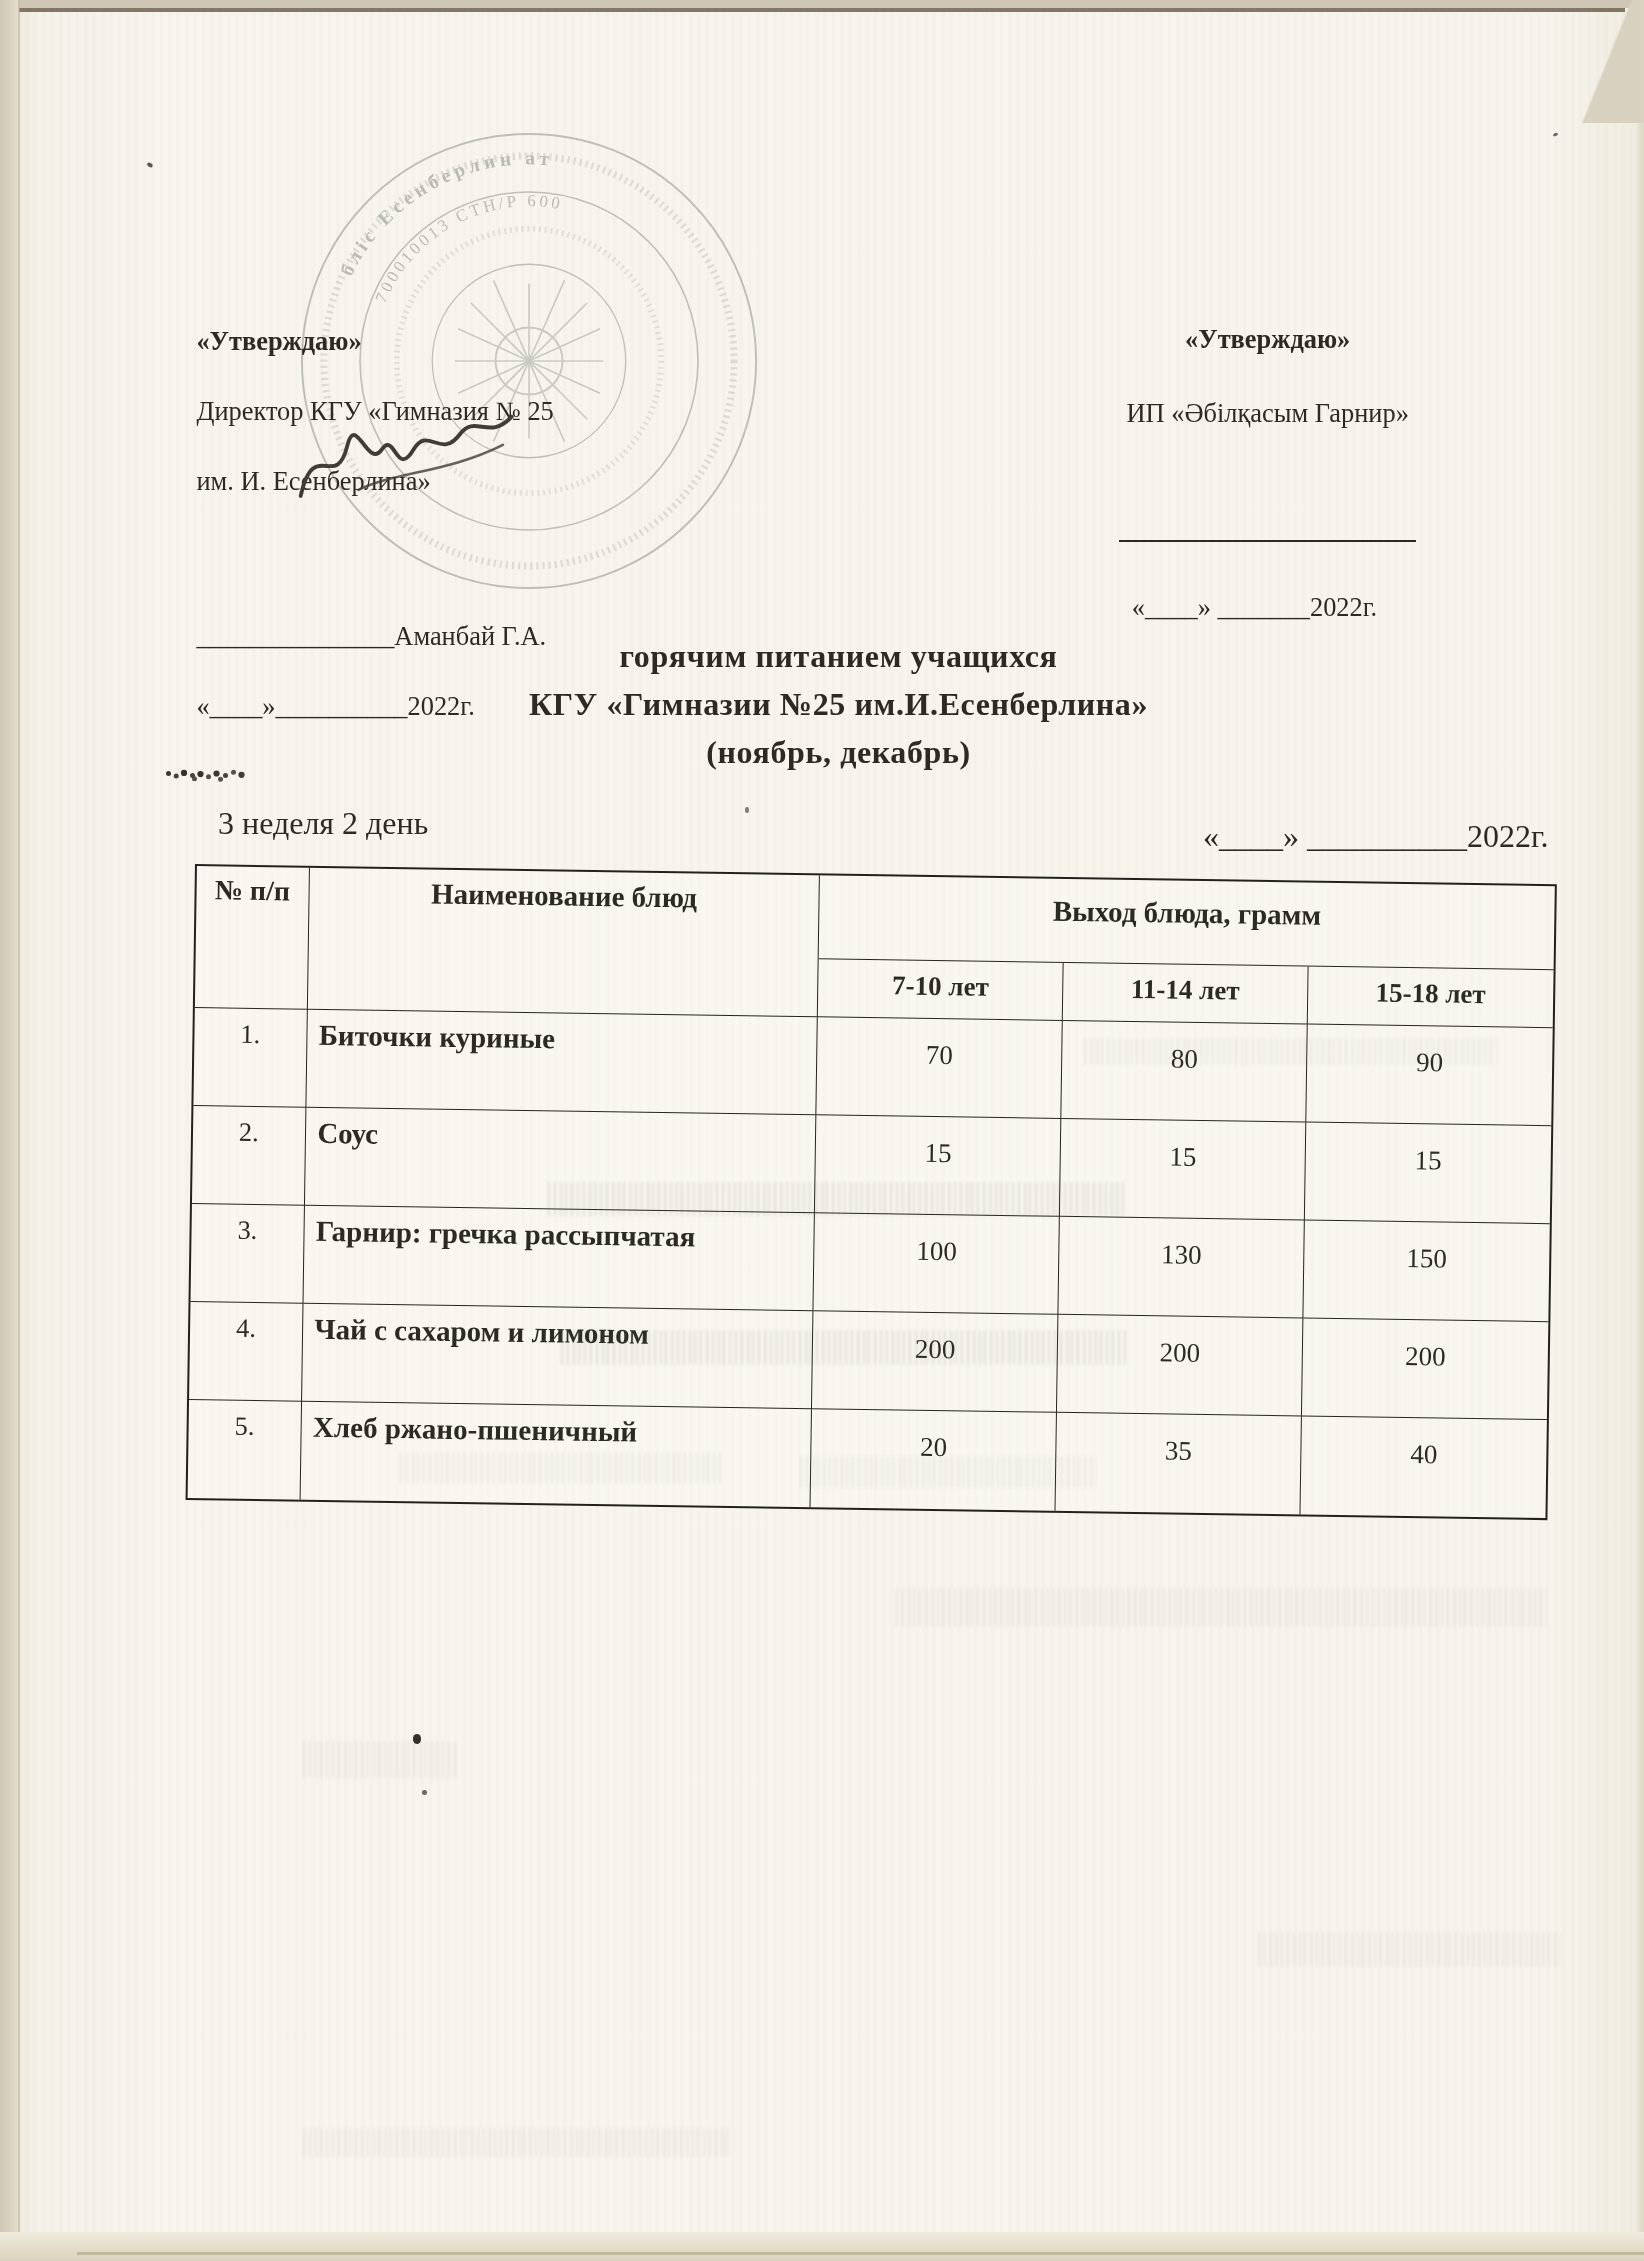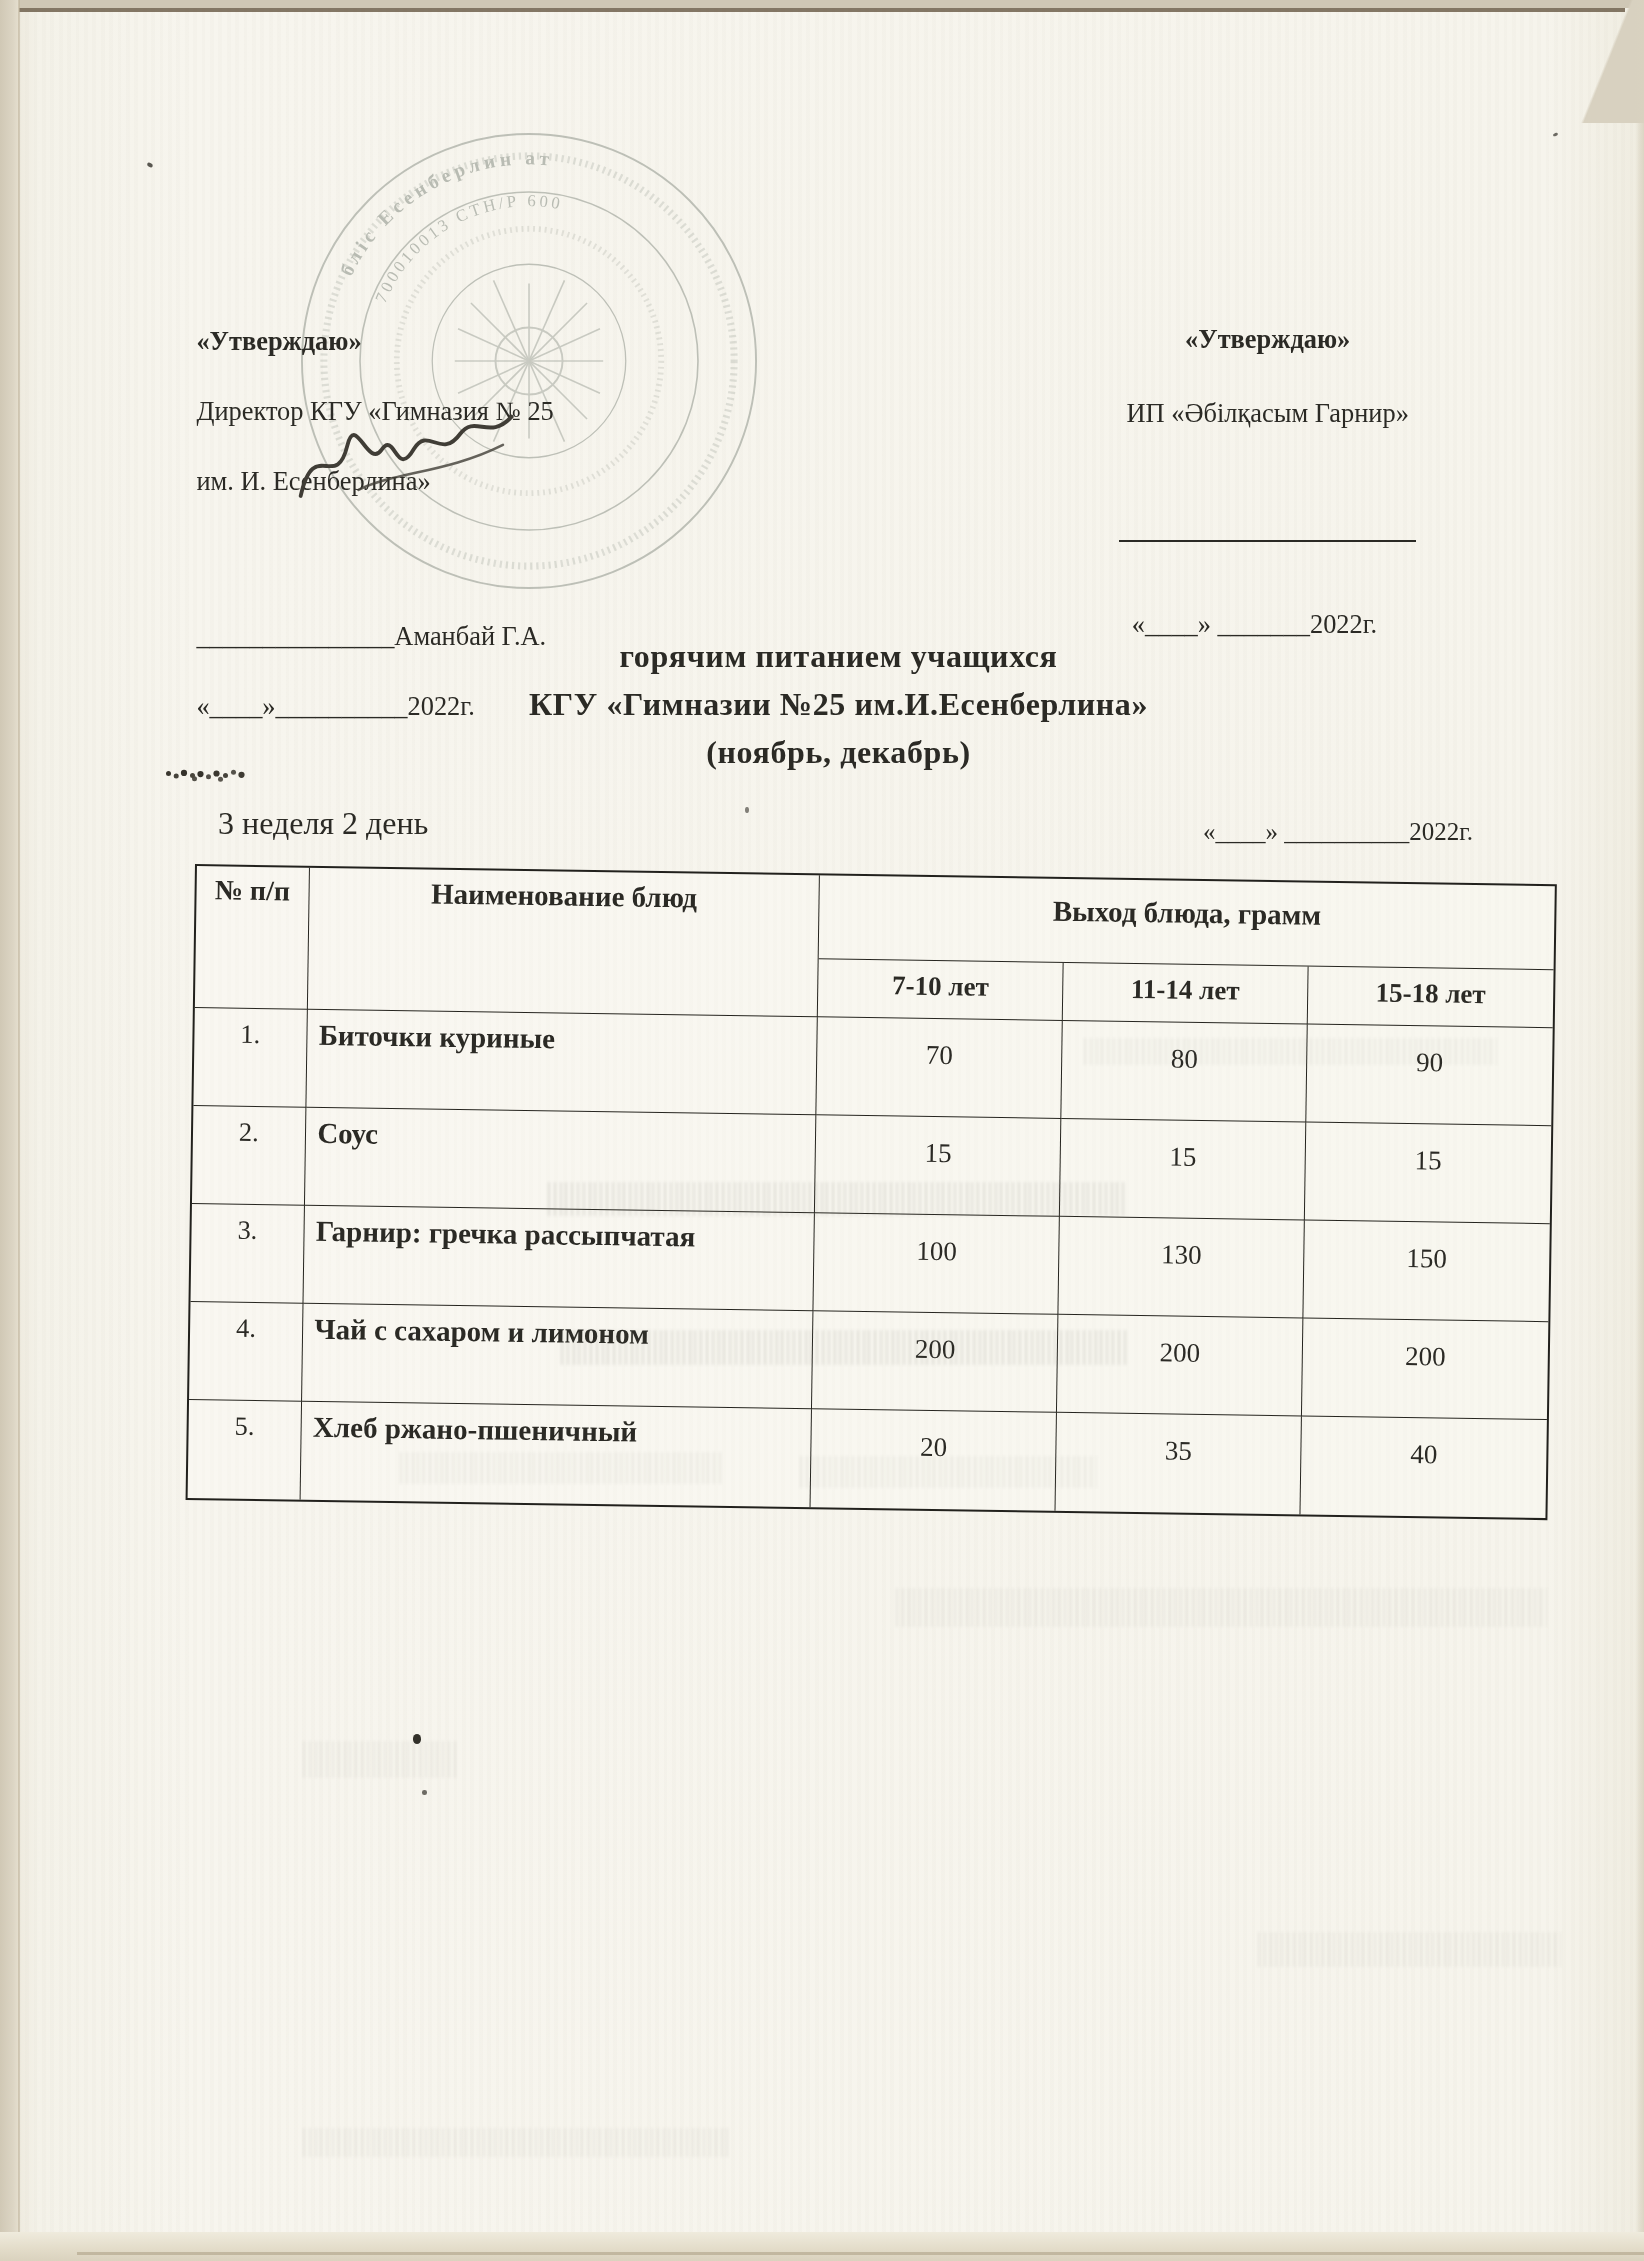--- a/index.html
+++ b/index.html
@@ -30,28 +30,28 @@
   .edge-bottom-line{position:absolute;left:77px;top:2252px;width:1567px;height:2.6px;background:#a99c82;opacity:.55;}
 
   .txt{position:absolute;white-space:pre;}
   .b{font-weight:bold;}
 
   
   .appr-left{left:170px;top:289px;width:413px;font-size:26.4px;line-height:35px;text-align:left;}
   .appr-left .gap{display:block;height:50px;}
   .appr-right{left:1032px;top:284px;width:445px;font-size:26.4px;line-height:37px;text-align:center;white-space:pre;}
   .appr-right .sigline{display:inline-block;width:297px;border-bottom:2.6px solid #2b2a25;height:28px;margin-top:43px;}
-  .appr-right .dateline{display:block;margin-top:17px;}
+  .appr-right .dateline{display:block;margin-top:0;}
 
   
   .doc-title{left:97px;top:632px;width:1483px;text-align:center;font-size:32px;line-height:48px;font-weight:bold;letter-spacing:0.6px;white-space:normal;}
   .doc-title span{display:block;}
 
   .week-label{left:218px;top:805px;font-size:32px;}
-  .table-date{left:1203px;top:818px;font-size:25px;}
+  .table-date{left:1203px;top:818px;font-size:32px;}
 
   
   .menu-table{
     position:absolute;left:195px;top:864px;width:1358px;
     display:grid;
     grid-template-columns:8.3% 37.6% 18.03% 18.03% 18.04%;
     grid-template-rows:84px 58px repeat(5,98px);
     border:2.6px solid #22211d;
     transform:rotate(0.85deg);transform-origin:0 0;
     background:rgba(252,251,245,0.35);

